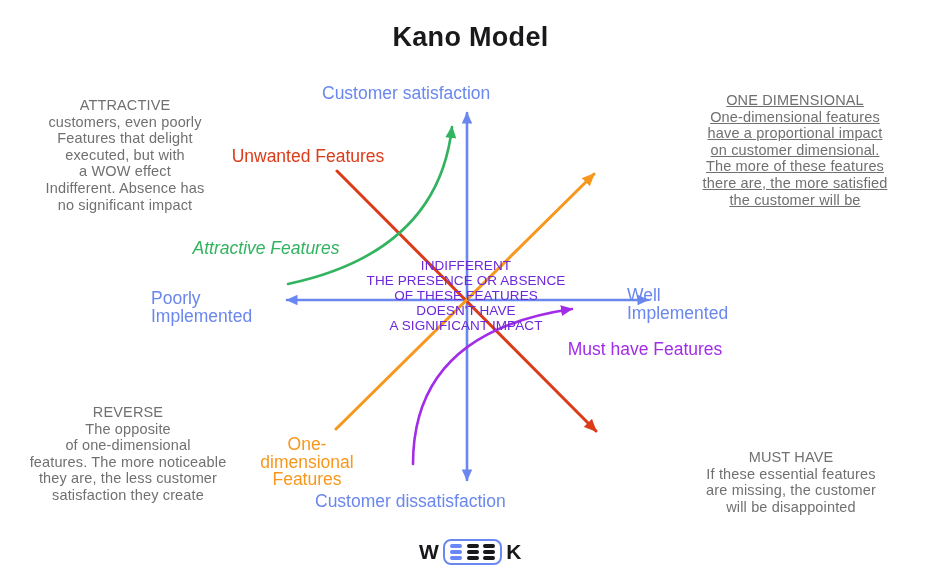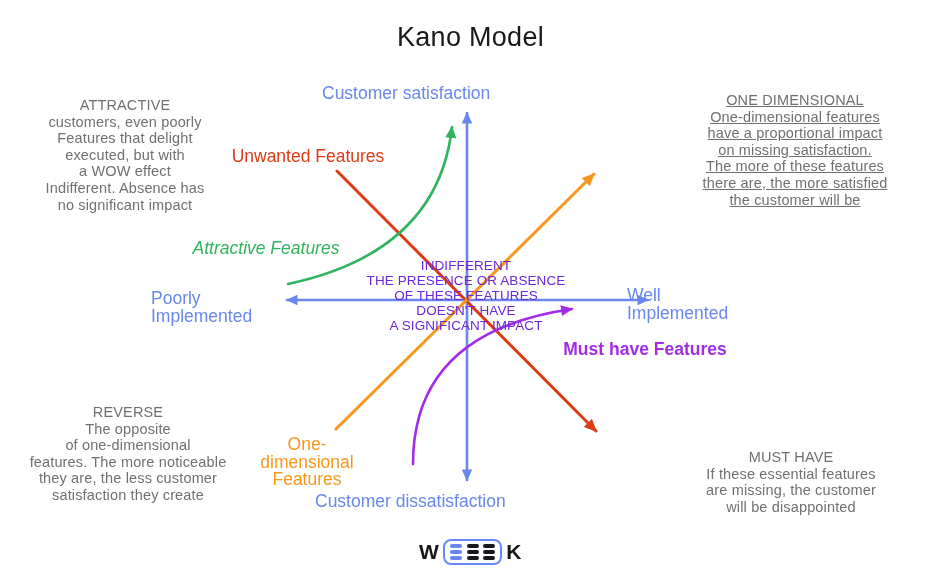--- a/index.html
+++ b/index.html
@@ -3,21 +3,21 @@
 <meta charset="utf-8">
 <style>
   html,body{margin:0;padding:0;background:#ffffff;}
   .canvas{
     position:relative; width:941px; height:579px; background:#ffffff;
     font-family:"Liberation Sans", sans-serif; overflow:hidden;
   }
   .abs{position:absolute;}
   .page-title{
     left:0; right:0; top:22px; text-align:center;
-    font-size:27px; font-weight:400; color:#19191b; letter-spacing:.3px;
+    font-size:27px; font-weight:700; color:#19191b; letter-spacing:.3px;
   }
   svg.diagram{position:absolute; left:0; top:0;}
   
   .note{
     color:#707070; font-size:14.5px; line-height:16.6px;
     text-align:center; letter-spacing:.15px;
   }
   .note-attractive{left:20px;  top:97px;  width:210px;}
   .note-one-dim  {left:675px; top:92px;  width:240px;text-decoration:underline;}
   .note-reverse  {left:8px;   top:404px; width:240px;}
@@ -32,21 +32,21 @@
     color:#6987ee; font-size:17.5px; line-height:18px; text-align:left;
   }
   .axis-top   {left:322px; top:84px;  width:300px;}
   .axis-bottom{left:315px; top:492px; width:300px;}
   .axis-left  {left:151px; top:289px; width:160px;}
   .axis-right {left:627px; top:286px; width:160px;}
   
   .curve-label{font-size:17.5px; line-height:17.5px; text-align:center;}
   .lbl-unwanted {left:188px; top:148px; width:240px; color:#dc3b18;}
   .lbl-attract  {left:156px; top:240px; width:220px; color:#31b35f;font-style:italic;}
-  .lbl-must     {left:525px; top:341px; width:240px; color:#a22ce8;font-weight:bold;}
+  .lbl-must     {left:525px; top:341px; width:240px; color:#a22ce8;}
   .lbl-one-dim  {left:227px; top:436px; width:160px; color:#f7971d;}
   
   .logo{
     left:0; right:0; top:538px; height:28px;
     display:flex; justify-content:center; align-items:center; gap:4px;
   }
   .logo-letter{
     font-size:21px; font-weight:700; color:#17171c; letter-spacing:.5px;
   }
   .logo-box{
@@ -102,21 +102,21 @@
     <div>executed, but with</div>
     <div>a WOW effect</div>
     <div>Indifferent. Absence has</div>
     <div>no significant impact</div>
   </div>
 
   <div class="abs note note-one-dim">
     <div>ONE DIMENSIONAL</div>
     <div>One-dimensional features</div>
     <div>have a proportional impact</div>
-    <div>on missing satisfaction.</div>
+    <div>on customer dimensional.</div>
     <div>The more of these features</div>
     <div>there are, the more satisfied</div>
     <div>the customer will be</div>
   </div>
 
   <div class="abs note note-reverse">
     <div>REVERSE</div>
     <div>The opposite</div>
     <div>of one-dimensional</div>
     <div>features. The more noticeable</div>

